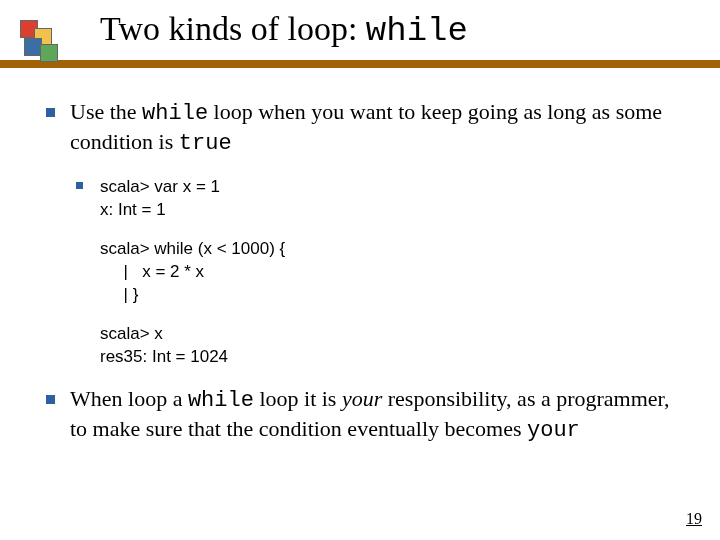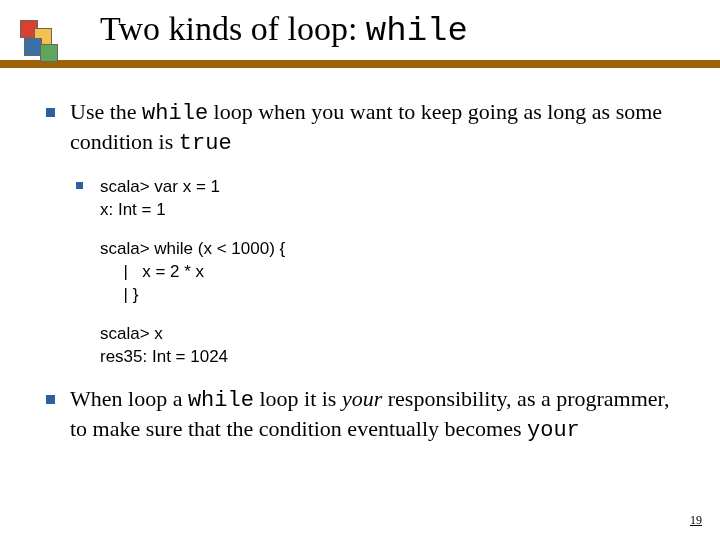--- a/index.html
+++ b/index.html
@@ -14,21 +14,21 @@
   .logo .yellow { background: #f2c14e; left: 14px; top: 8px; }
   .logo .blue   { background: #3a6ea5; left: 4px;  top: 18px; }
   .logo .green  { background: #5fa65a; left: 20px; top: 24px; }
   .body { padding: 30px 41px 0 40px; font-size: 22px; line-height: 1.28; }
   .L1 { position: relative; padding-left: 30px; margin-bottom: 18px; }
   .L1::before { content: ""; position: absolute; left: 6px; top: 10px; width: 9px; height: 9px; background: #2f5fa3; }
   .L2 { position: relative; padding-left: 30px; margin: 12px 0 16px 30px; font-family: Liberation Sans, sans-serif; font-size: 17px; line-height: 1.35; white-space: pre; }
   .L2.first::before { content: ""; position: absolute; left: 6px; top: 6px; width: 7px; height: 7px; background: #2f5fa3; }
   .mono { font-family: "Courier New", Courier, monospace; }
   .em { font-style: italic; }
-  .pagenum { position: absolute; right: 18px; bottom: 12px; font-size: 12px; font-family: "Times New Roman", serif; text-decoration: underline; }
+  .pagenum { position: absolute; right: 18px; bottom: 12px; font-size: 16px; font-family: "Times New Roman", serif; text-decoration: underline; }
 </style>
 </head>
 <body>
 
 <div class="slide">
 
   <div class="header">
     <div class="logo">
       <div class="sq red"></div>
       <div class="sq yellow"></div>

